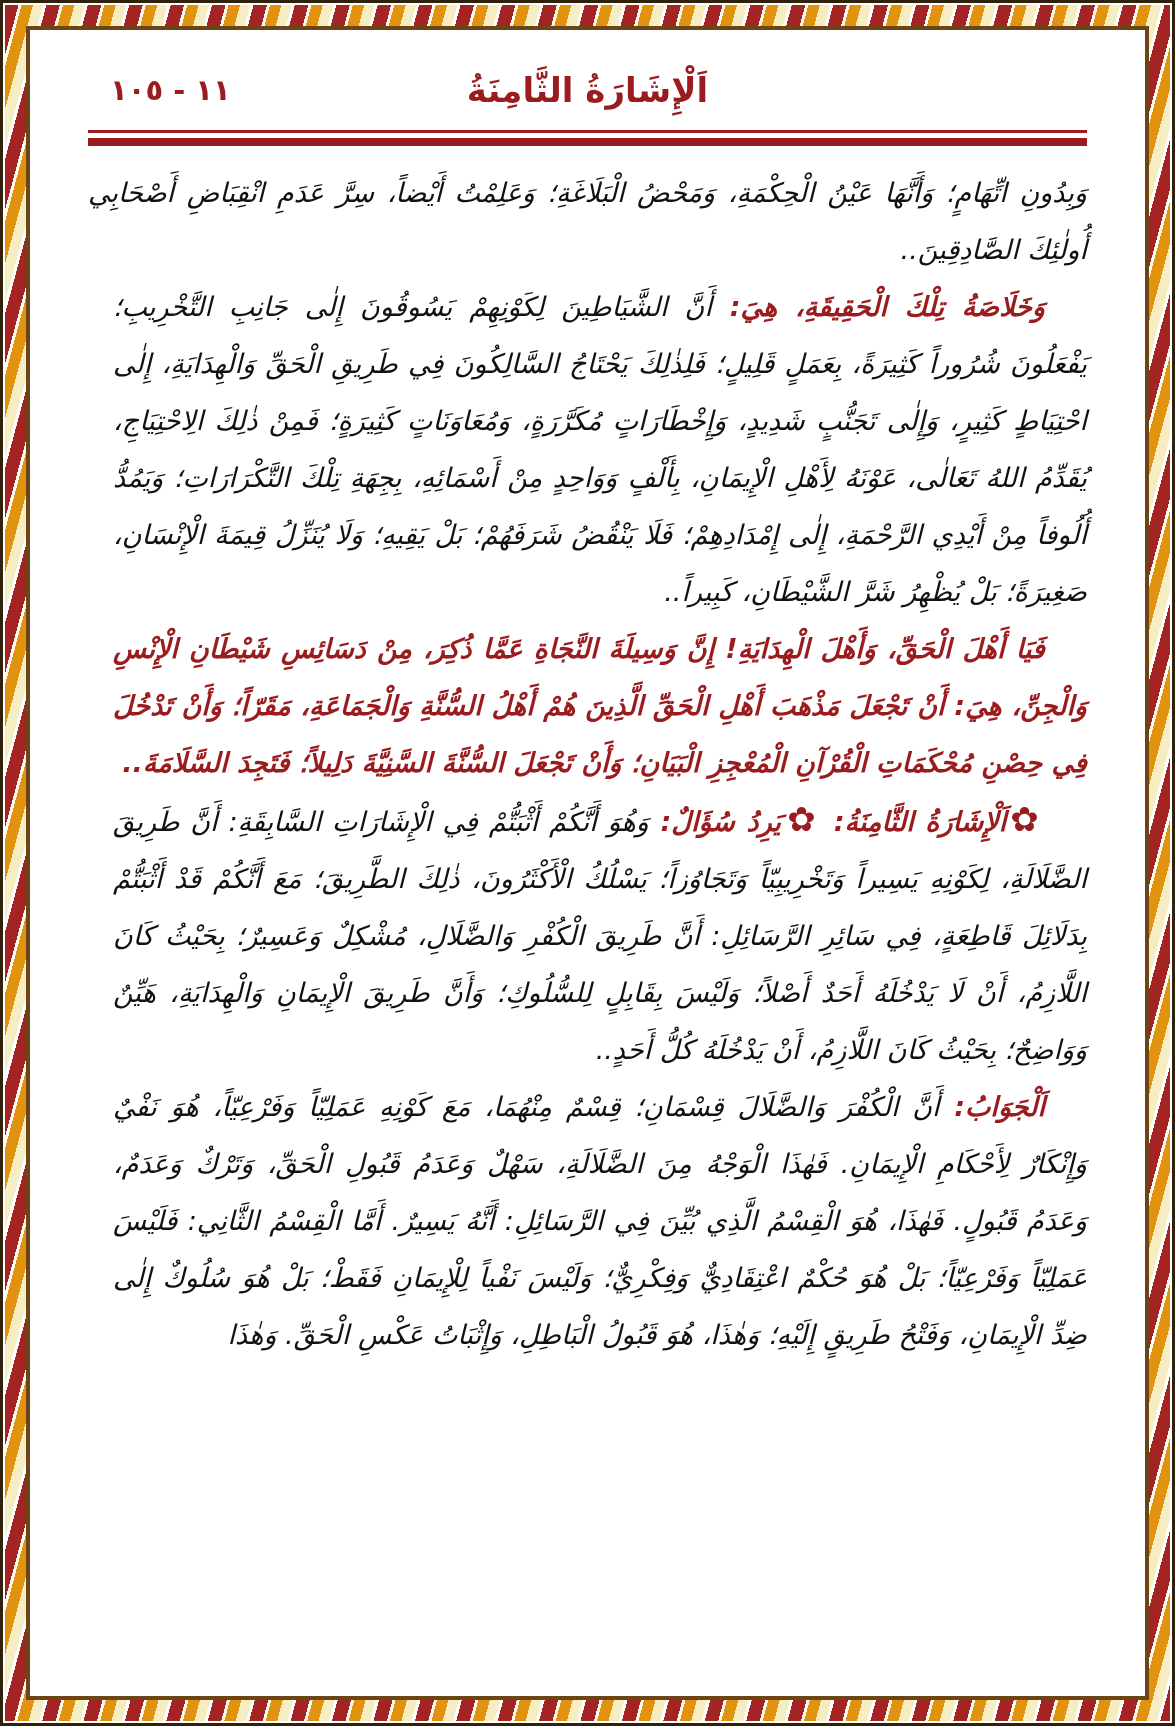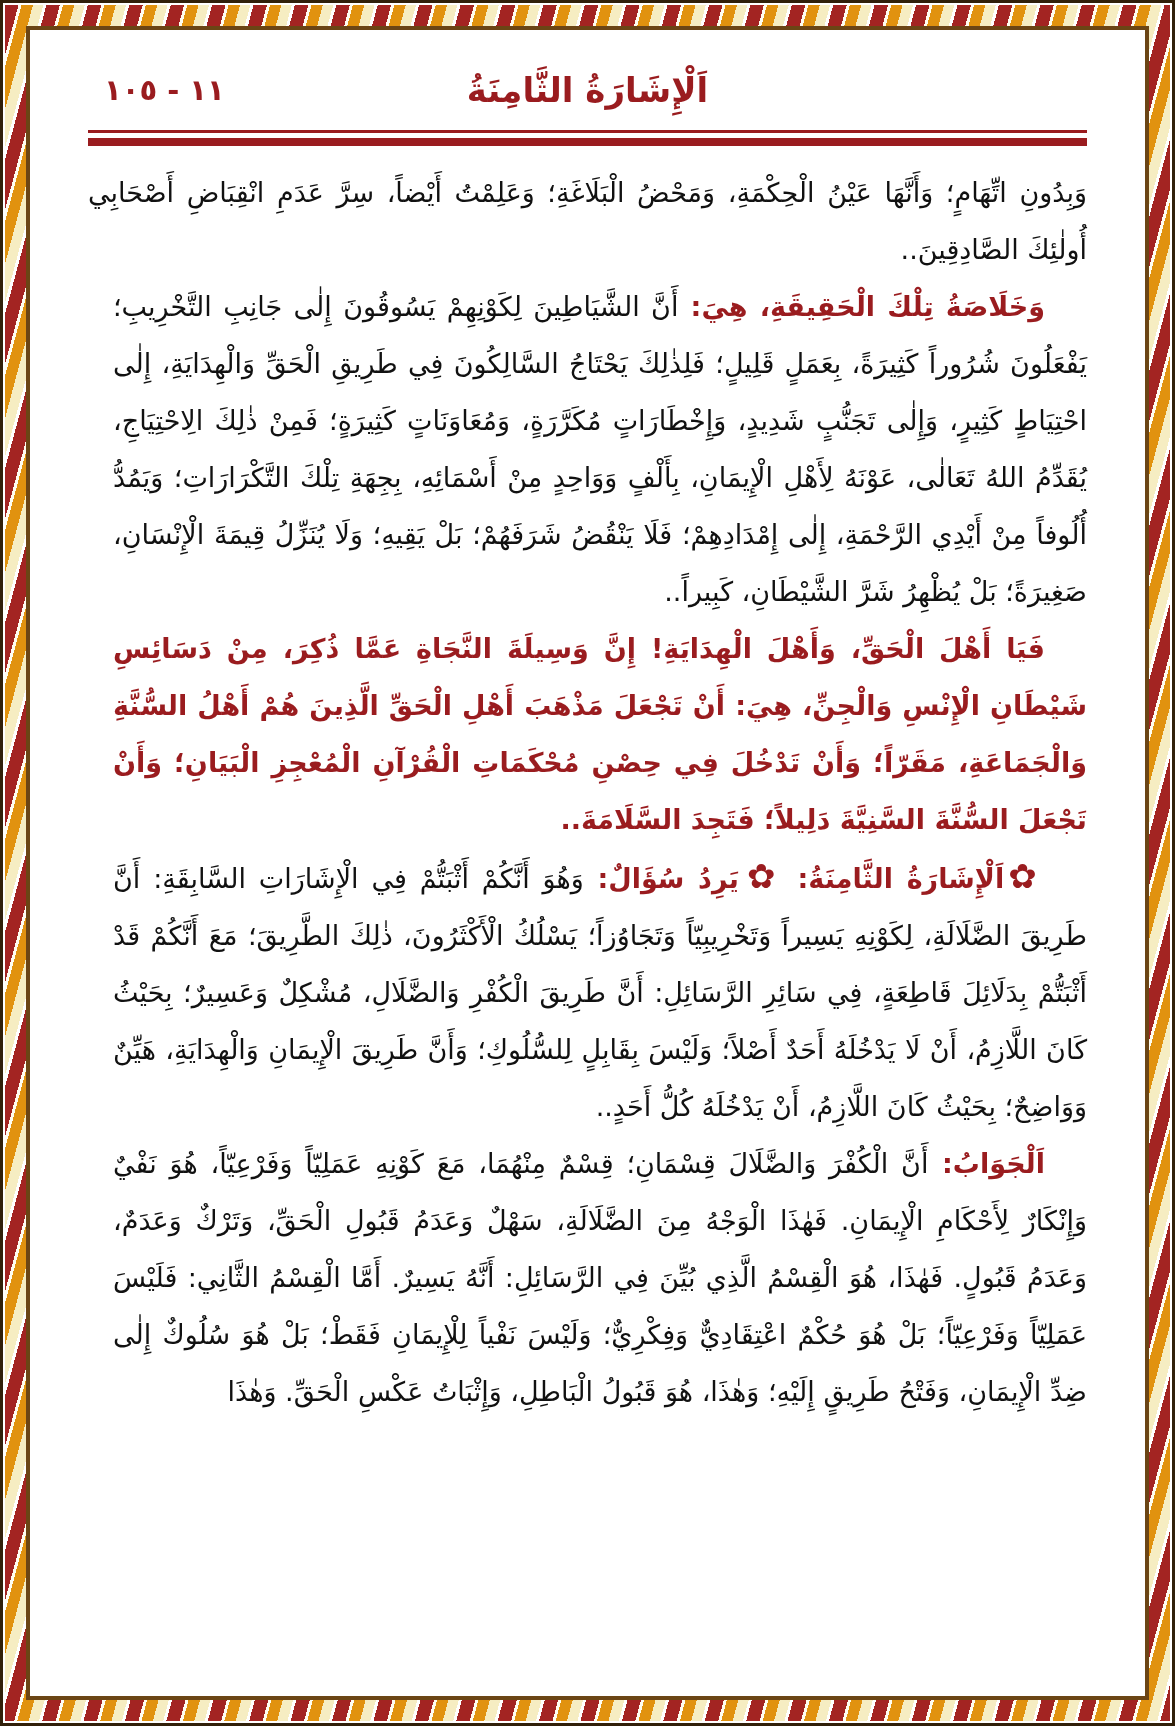--- a/index.html
+++ b/index.html
@@ -49,37 +49,38 @@
   .page-title{
     display:inline-block;
     color:var(--red);
     font-size:34px;
     font-weight:bold;
     line-height:60px;
     text-align:right;
   }
   .page-number{
     position:absolute;
-    left:16px;top:0;
+    left:22px;top:0;
     color:var(--red);
     font-size:29px;
     font-weight:bold;
     line-height:60px;
     direction:rtl;
   }
   .rules{margin-top:8px;}
   .rule-thin{height:3px;background:var(--red);}
   .rule-thick{height:8px;background:var(--red);margin-top:5px;}
   .text-body{
     direction:rtl;
     margin-top:18px;
     color:var(--ink);
     font-size:27px;
     line-height:57px;
     text-align:justify;
+    font-style:italic;
   }
   .para{margin:0;}
   .para.indent{text-indent:42px;margin-left:25px;}
   .run-black{color:var(--ink);}
   .run-red{color:var(--red);font-weight:bold;}
   .run-ornament{
     color:var(--red);
     font-size:34px;
     font-weight:bold;
     padding:0 4px;

